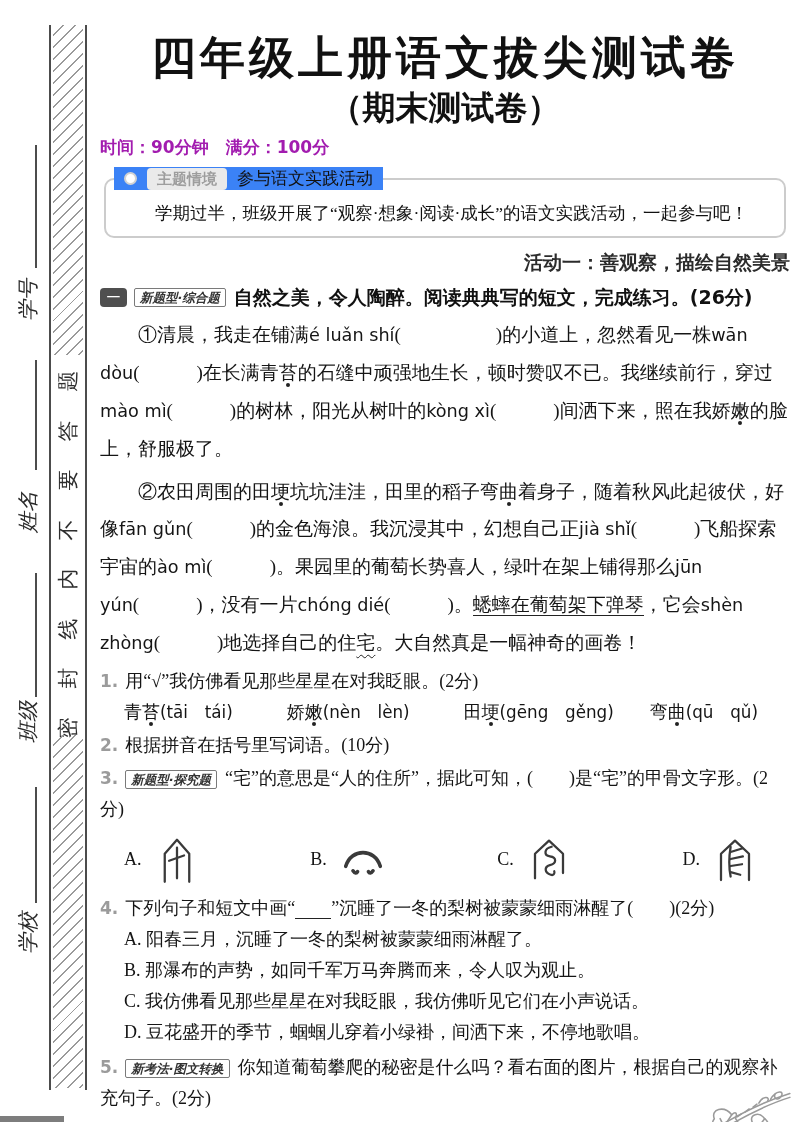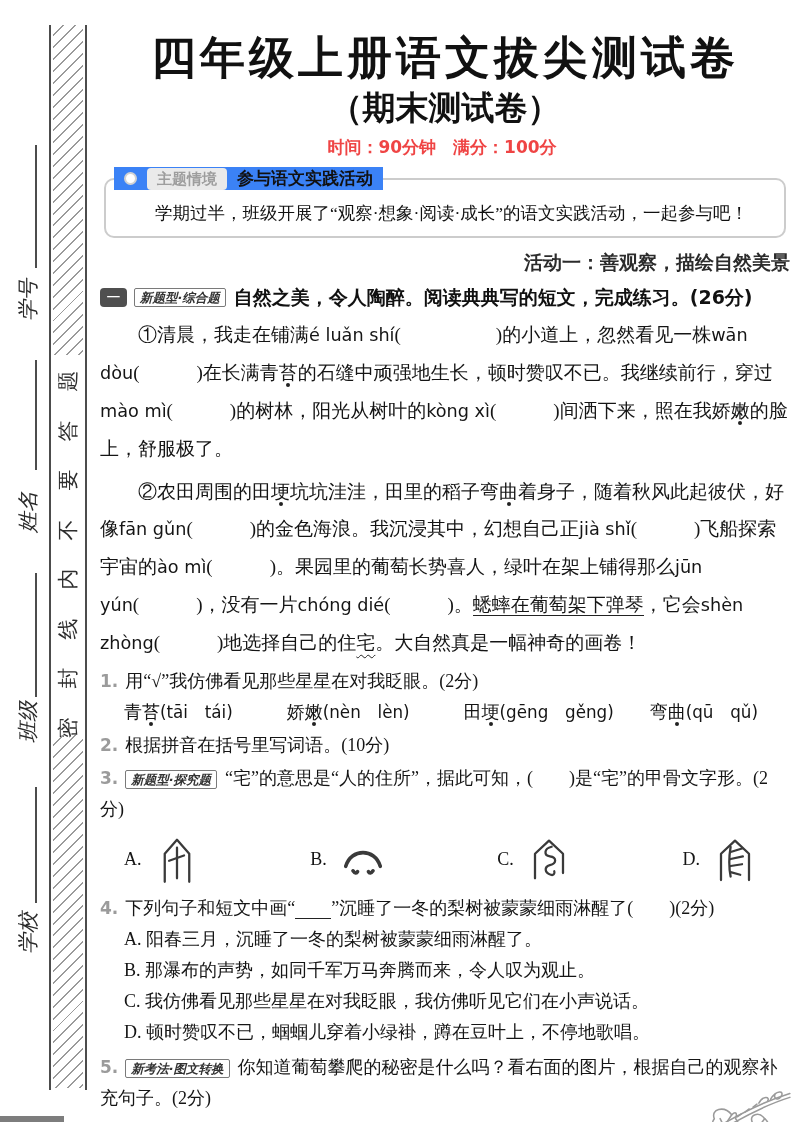--- a/index.html
+++ b/index.html
@@ -21,31 +21,31 @@
   .field-label{position:absolute;left:0;width:56px;height:24px;text-align:center;line-height:24px;
     transform:rotate(-90deg);font-size:21px;color:#2a2a2a;font-style:italic;}
   .scan-bar{position:absolute;left:0;bottom:0;width:64px;height:6px;background:#7d7d7d;}
 
   
   .main{position:absolute;left:100px;top:4px;width:690px;}
   .paper-title{margin:30px 0 0;text-align:center;font-size:45px;line-height:48px;letter-spacing:4px;
     font-weight:800;color:#111;font-family:"DejaVu Sans","Liberation Sans",sans-serif;}
   .paper-subtitle{margin-top:6px;text-align:center;font-size:33px;line-height:40px;font-weight:800;
     color:#111;font-family:"DejaVu Sans","Liberation Sans",sans-serif;}
-  .meta{margin:8px 6px 0 0;text-align:center;font-size:17px;line-height:22px;font-weight:700;
-    color:#ef4444;font-family:"DejaVu Sans","Liberation Sans",sans-serif;}
+  .meta{margin:8px 6px 0 0;text-align:left;font-size:17px;line-height:22px;font-weight:700;
+    color:#a21caf;font-family:"DejaVu Sans","Liberation Sans",sans-serif;}
 
   .theme-box{position:relative;margin:20px 4px 0 4px;border:2px solid #cccccc;border-radius:10px;
     padding:16px 14px 10px 14px;box-sizing:border-box;}
   .theme-head{position:absolute;top:-13px;left:8px;display:flex;align-items:center;gap:10px;
     background:#3b82f6;padding:0 10px;}
   .badge-dot{width:9px;height:9px;border:2px solid #d2d2d2;border-radius:50%;background:#fff;}
   .theme-badge{background:#eaeaea;color:#9d9d9d;font-size:15px;line-height:22px;padding:0 10px;
     border-radius:4px;font-weight:700;font-family:"DejaVu Sans","Liberation Sans",sans-serif;}
-  .theme-heading{font-size:17px;font-weight:700;color:#111;
+  .theme-heading{font-size:17px;font-weight:400;color:#111;
     font-family:"DejaVu Sans","Liberation Sans",sans-serif;}
   .theme-body{margin:4px 0 0;font-size:17.5px;line-height:26px;text-indent:2em;color:#111;}
 
   .activity-heading{margin-top:12px;text-align:right;font-size:19px;line-height:26px;font-weight:800;color:#2b2b2b;}
 
   .section-row{margin-top:8px;display:flex;align-items:center;font-size:19px;line-height:26px;}
   .sec-num{display:inline-flex;justify-content:center;align-items:center;width:27px;height:19px;
     background:#4f4f4f;color:#fff;border-radius:4px;font-size:14px;margin-right:7px;flex:none;
     font-family:"DejaVu Sans","Liberation Sans",sans-serif;}
   .tag{display:inline-block;border:1px solid #7a7a7a;color:#333;font-size:12.5px;line-height:17px;
@@ -178,21 +178,21 @@
             </svg>
           </div>
         </div>
       </div>
 
       <div class="q-row">
         <span class="qnum">4.</span><span><span>下列句子和短文中画“</span><span class="seg-u">　　</span><span>”沉睡了一冬的梨树被蒙蒙细雨淋醒了(　　)(2分)</span></span>
         <div class="q-indent">A. 阳春三月，沉睡了一冬的梨树被蒙蒙细雨淋醒了。</div>
         <div class="q-indent">B. 那瀑布的声势，如同千军万马奔腾而来，令人叹为观止。</div>
         <div class="q-indent">C. 我仿佛看见那些星星在对我眨眼，我仿佛听见它们在小声说话。</div>
-        <div class="q-indent">D. 顿时赞叹不已，蝈蝈儿穿着小绿褂，蹲在豆叶上，不停地歌唱。</div>
+        <div class="q-indent">D. 豆花盛开的季节，蝈蝈儿穿着小绿褂，间洒下来，不停地歌唱。</div>
       </div>
 
       <div class="q-row q5-block">
         <div class="q5-text">
           <span class="qnum">5.</span><span class="tag">新考法·图文转换</span><span>你知道葡萄攀爬的秘密是什么吗？看右面的图片，根据自己的观察补充句子。(2分)</span>
         </div>
 
         <svg class="grape-illustration" width="140" height="92" viewBox="0 0 140 95" fill="none" stroke="#9a9a9a" stroke-width="1.6" stroke-linecap="round" stroke-linejoin="round">
           <path d="M138,16 C112,24 84,38 58,54 C42,64 26,74 10,82"></path>
           <path d="M138,20 C112,28 86,42 60,58"></path>

